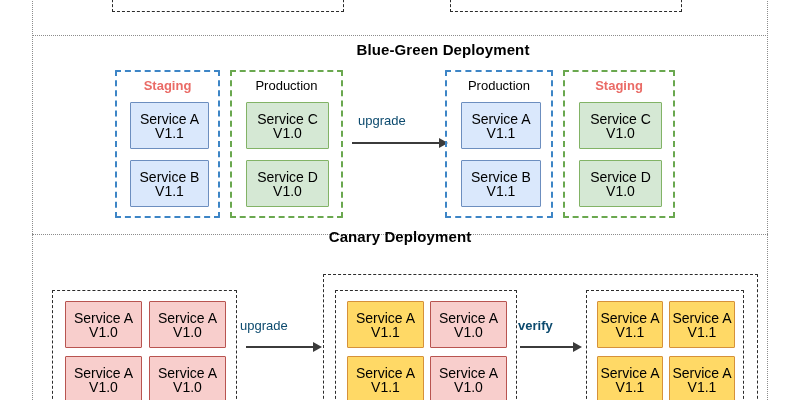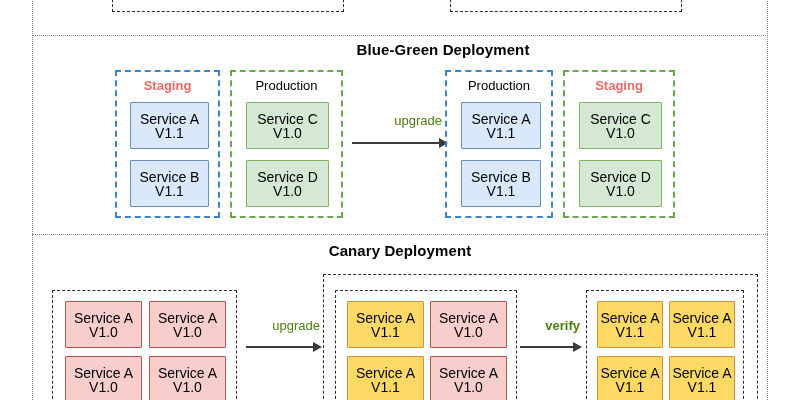--- a/index.html
+++ b/index.html
@@ -36,21 +36,21 @@
   .section-title{
     position:absolute;
     width:100%;
     text-align:center;
     font-size:15px;
     font-weight:bold;
     letter-spacing:.1px;
     color:#000;
   }
   #title-bluegreen{ top:41px;margin-left:43px; }
-  #title-canary   { top:242px; }
+  #title-canary   { top:228px; }
 
   
   .group{
     position:absolute;
     box-sizing:border-box;
     border:2px dashed #3d85c6;
     border-radius:1px;
     text-decoration:underline;
   }
   .group.green-dash { border-color:#6aa84f; border-style:dashed; }
@@ -106,22 +106,22 @@
     top:0.5px;
     width:0;height:0;
     border-top:5.5px solid transparent;
     border-bottom:5.5px solid transparent;
     border-left:9px solid #3b3b3b;
   }
   .arrow-label{
     position:absolute;
     font-size:13px;
     line-height:15px;
-    color:#4d7c0f;
-    text-align:right;
+    color:#0c4a6e;
+    text-align:left;
     white-space:nowrap;
   }
 
   
   .strip-group{
     position:absolute;
     box-sizing:border-box;
     border:1.6px dashed #2b2b2b;
     border-top:none;
   }

